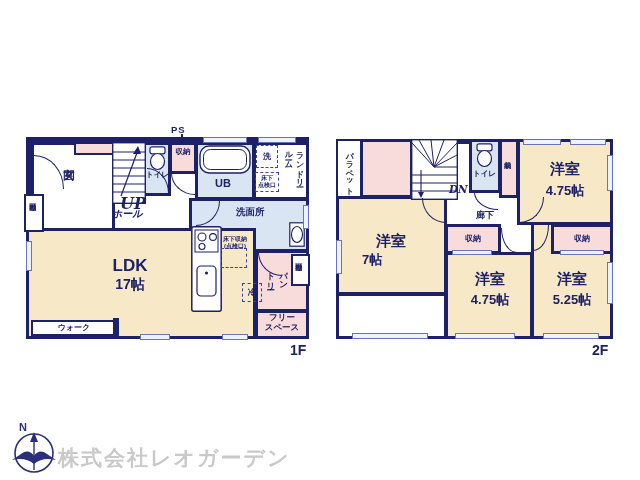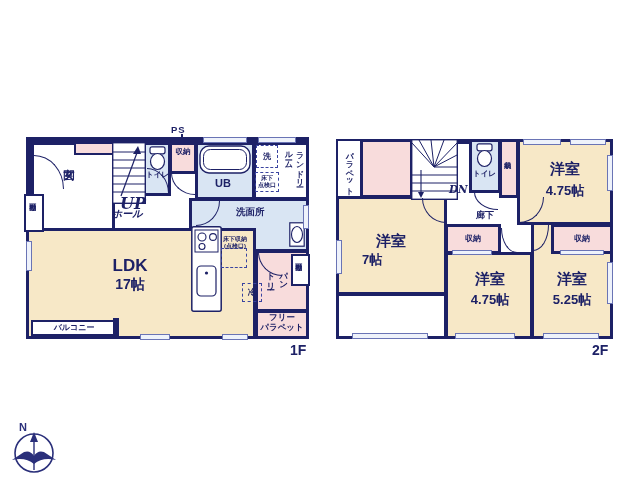--- a/index.html
+++ b/index.html
@@ -117,26 +117,26 @@
   <div class="lab" style="left:146px;top:171px;font-size:7.5px;">トイレ</div>
   <div class="lab ctr" style="left:169px;top:148px;width:28px;font-size:7.5px;">収納</div>
   <div class="lab" style="left:215px;top:177px;font-size:11px;">UB</div>
   <div class="lab v" style="left:281px;top:146px;width:24px;height:52px;font-size:8px;letter-spacing:0;line-height:1.4;">ランドリー
 ルーム</div>
   <div class="lab" style="left:236px;top:206px;font-size:9.5px;">洗面所</div>
   <div class="lab serifit" style="left:120px;top:195px;font-size:16px;">UP</div>
   <div class="lab" style="left:112px;top:208px;font-size:10px;font-style:italic;">ホール</div>
   <div class="lab" style="left:99px;top:256px;width:62px;text-align:center;font-size:17px;">LDK</div>
   <div class="lab" style="left:99px;top:276px;width:62px;text-align:center;font-size:14px;">17帖</div>
-  <div class="lab ctr" style="left:33px;top:322px;width:82px;height:12px;font-size:8px;">バルコニー</div>
+  <div class="lab ctr" style="left:33px;top:322px;width:82px;height:12px;font-size:8px;">ウォーク</div>
   <div class="lab v" style="left:268px;top:266px;width:22px;height:46px;font-size:8.5px;letter-spacing:0;line-height:1.5;">パン
 トリー</div>
   <div class="lab v" style="left:294px;top:258px;font-size:7px;letter-spacing:0;">可動棚</div>
   <div class="lab" style="left:259px;top:312px;width:46px;text-align:center;font-size:8.5px;">フリー
-パラペット</div>
+スペース</div>
   <div class="floorlab" style="left:290px;top:342px;">1F</div>
 
   <div class="plan" style="left:336px;top:139px;width:277px;height:200px;"></div>
 
   <div class="room white thin" style="left:336px;top:139px;width:26px;height:59px;"></div>
   <div class="room pink" style="left:360px;top:139px;width:53px;height:59px;"></div>
   <div class="room blue" style="left:469px;top:139px;width:32px;height:54px;"></div>
   <div class="room pink" style="left:499px;top:139px;width:20px;height:59px;"></div>
   <div class="room beige" style="left:517px;top:139px;width:96px;height:86px;"></div>
   <div class="room beige" style="left:336px;top:196px;width:111px;height:99px;"></div>
@@ -203,14 +203,15 @@
   <div class="lab ctr" style="left:553px;top:228px;width:58px;height:22px;font-size:8px;">収納</div>
   <div class="floorlab" style="left:592px;top:342px;">2F</div>
 
   <svg style="left:10px;top:424px;" width="48" height="56" viewBox="0 0 48 56">
     <circle cx="24" cy="29" r="19" fill="none" stroke="#2a2f7a" stroke-width="1.6"></circle>
     <line x1="24" y1="15" x2="24" y2="46" stroke="#2a2f7a" stroke-width="1.4"></line>
     <polygon points="24,8 20,18 28,18" fill="#2a2f7a"></polygon>
     <path d="M2 36 L11 30 C16 26 21 27 24 32 C27 27 32 26 37 30 L46 36 C37 34 30 35 24 40 C18 35 11 34 2 36 Z" fill="#2a2f7a"></path>
   </svg>
   <div class="lab" style="left:19px;top:421px;font-size:11px;color:#2a2f7a;">N</div>
+  <div class="watermark">株式会社レオガーデン</div>
 
 </div>
 
 </body></html>

